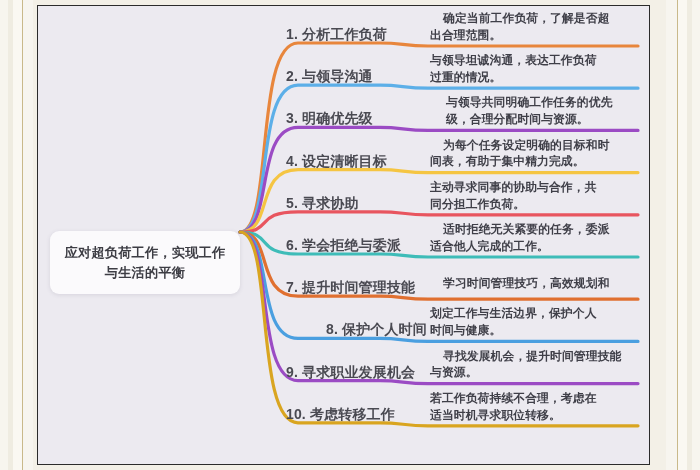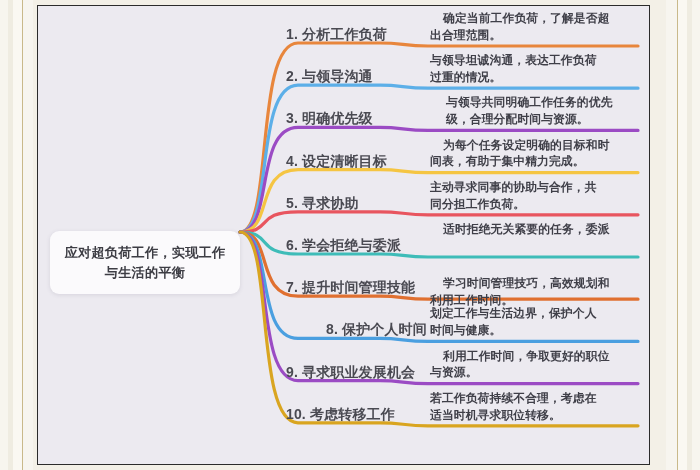--- a/index.html
+++ b/index.html
@@ -162,34 +162,34 @@
           <div class="second-line" style="text-indent: 0px;">间表，有助于集中精力完成。</div>
         </div>
         <div class="branch-label" style="left: 248px; top: 188.8px;">5. 寻求协助</div>
         <div class="branch-desc" style="left: 392px; top: 172.8px;">
           <div>主动寻求同事的协助与合作，共</div>
           <div class="second-line" style="text-indent: 0px;">同分担工作负荷。</div>
         </div>
         <div class="branch-label" style="left: 248px; top: 231px;">6. 学会拒绝与委派</div>
         <div class="branch-desc indent" style="left: 392px; top: 215px;">
           <div>适时拒绝无关紧要的任务，委派</div>
+          <div class="second-line" style="text-indent: 0px;">适合他人完成的工作。</div>
         </div>
         <div class="branch-label" style="left: 248px; top: 273.2px;">7. 提升时间管理技能</div>
         <div class="branch-desc indent" style="left: 392px; top: 269px;">
           <div>学习时间管理技巧，高效规划和</div>
-          <div class="second-line" style="text-indent: 0px;">利用工作时间。</div>
         </div>
         <div class="branch-label" style="left: 248px; top: 315.4px; margin-left: 40px;">8. 保护个人时间</div>
         <div class="branch-desc" style="left: 392px; top: 299.4px;">
           <div>划定工作与生活边界，保护个人</div>
           <div class="second-line" style="text-indent: 0px; font-family: Liberation Serif, serif;">时间与健康。</div>
         </div>
         <div class="branch-label" style="left: 248px; top: 357.6px;">9. 寻求职业发展机会</div>
         <div class="branch-desc indent" style="left: 392px; top: 341.6px;">
-          <div>利用工作时间，争取更好的职位</div>
+          <div>寻找发展机会，提升时间管理技能</div>
           <div class="second-line" style="text-indent: 0px;">与资源。</div>
         </div>
         <div class="branch-label" style="left: 248px; top: 399.8px;">10. 考虑转移工作</div>
         <div class="branch-desc" style="left: 392px; top: 383.8px;">
           <div>若工作负荷持续不合理，考虑在</div>
           <div class="second-line" style="text-indent: 0px;">适当时机寻求职位转移。</div>
         </div>
       </div>
 
   </div>

